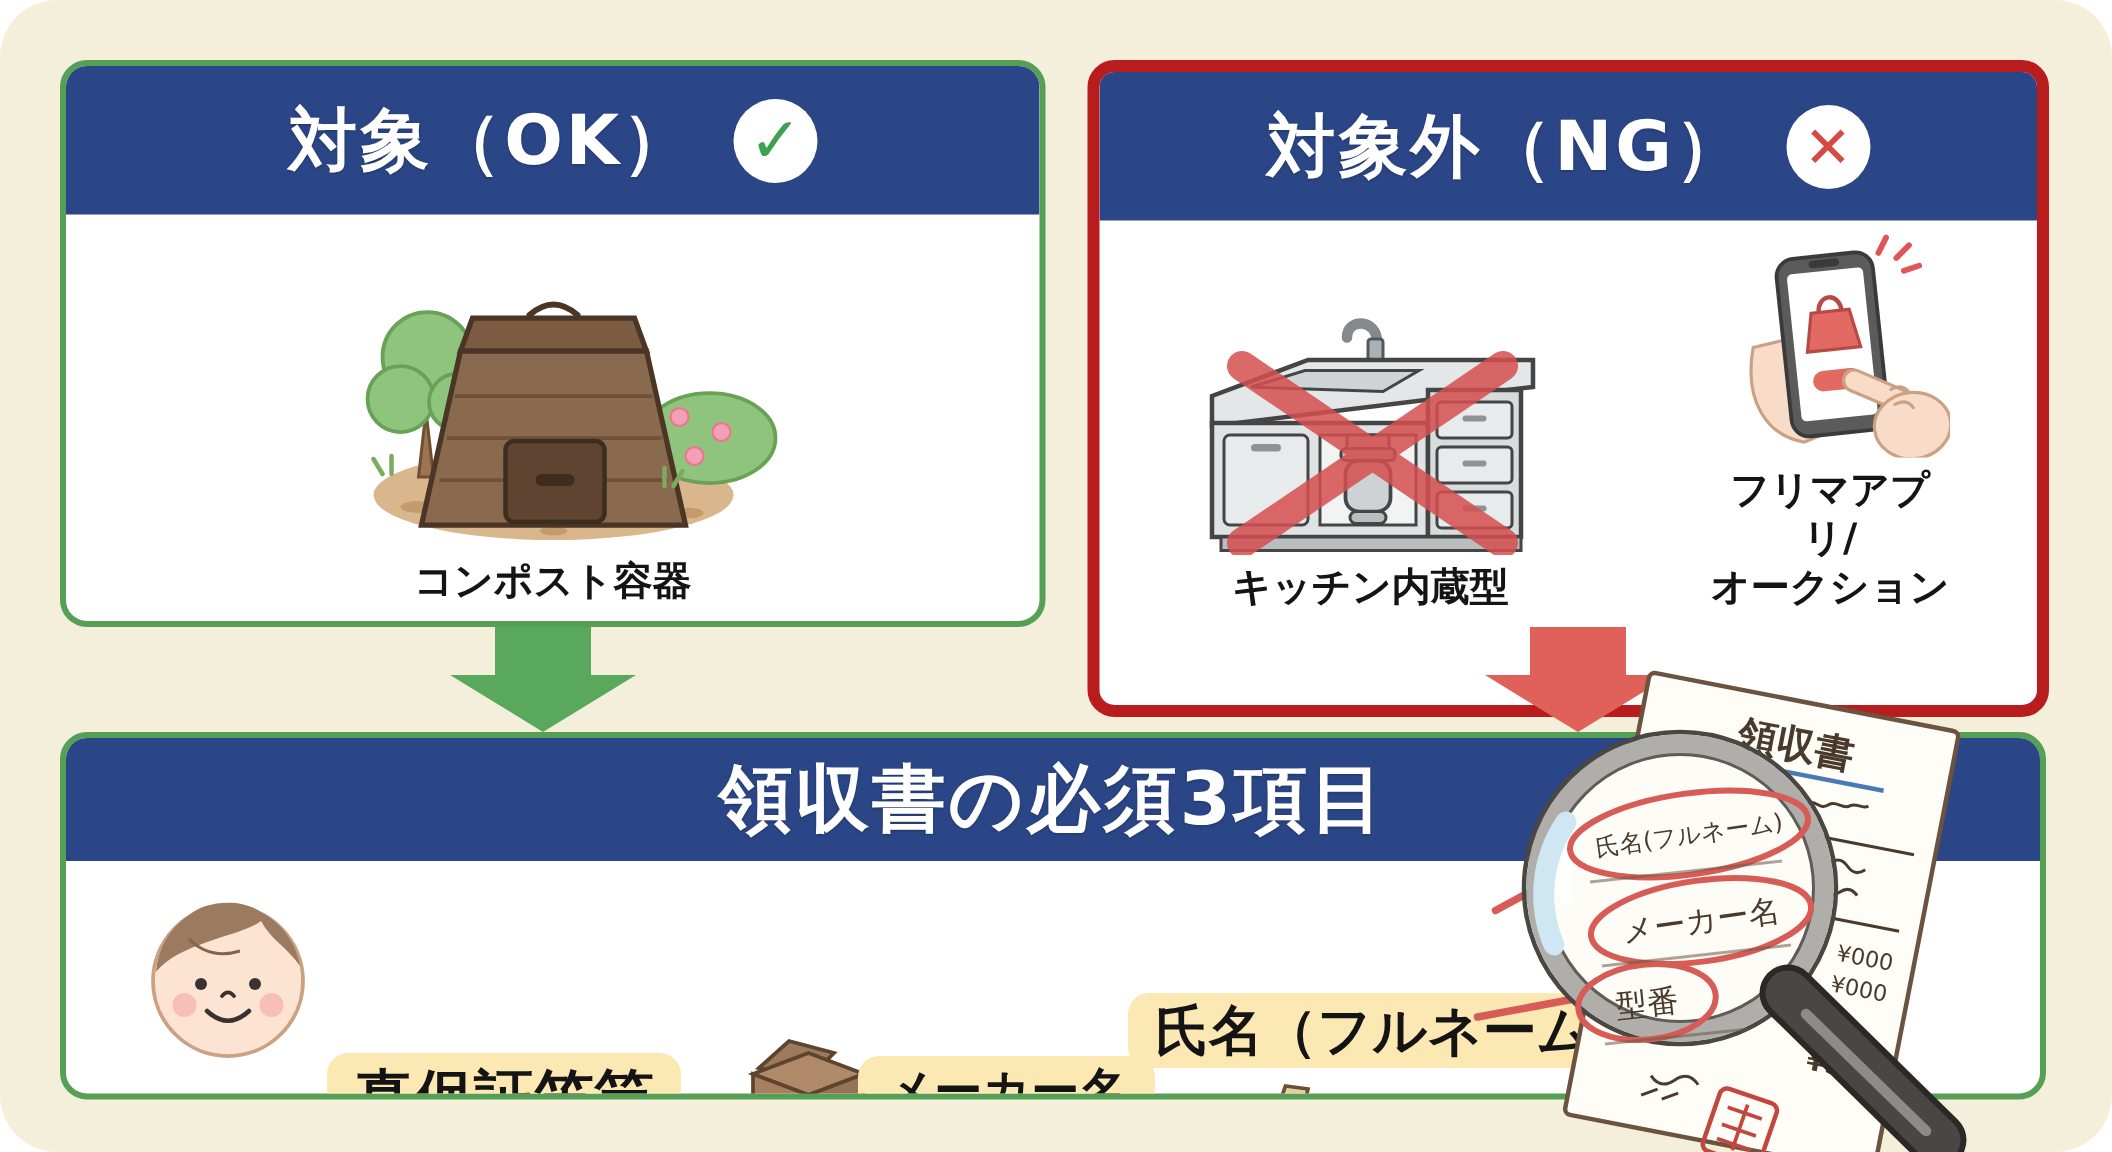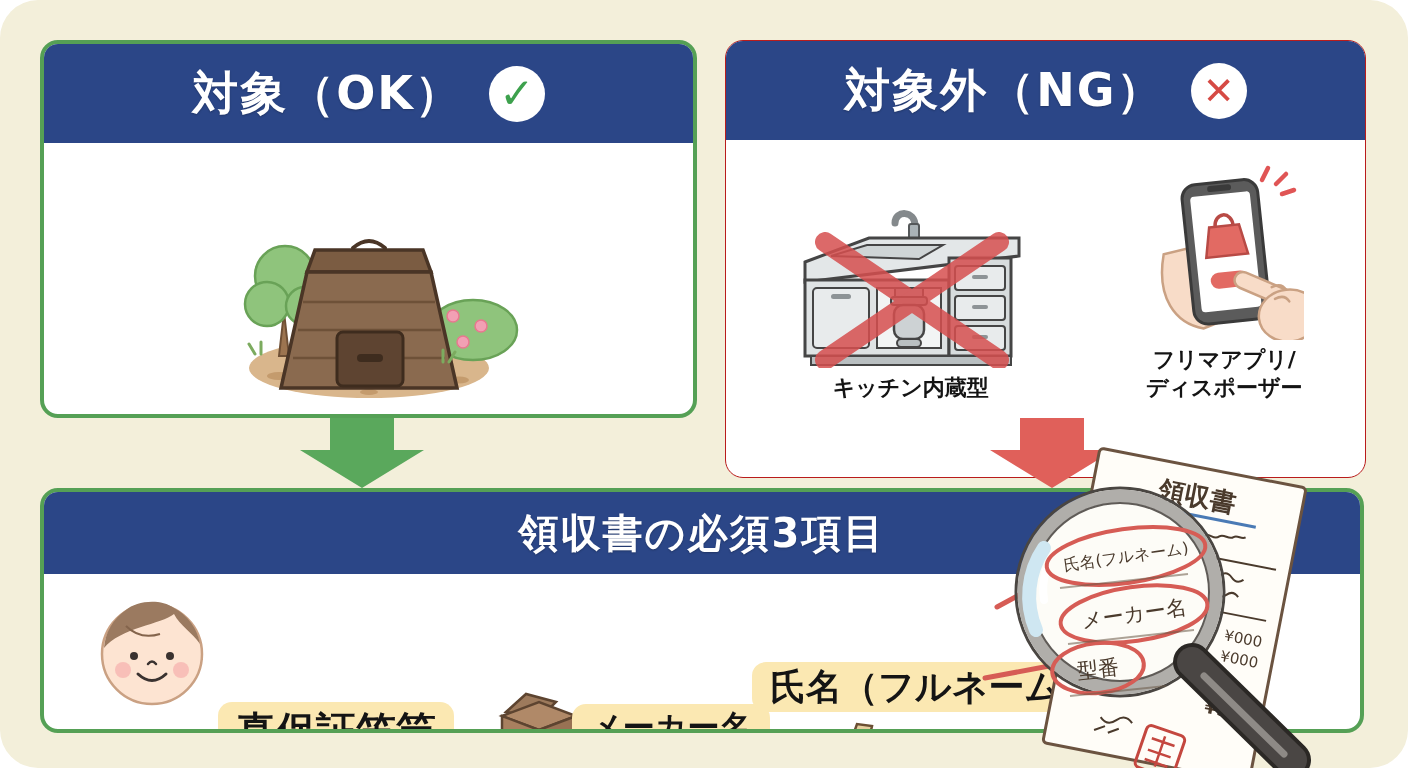--- a/index.html
+++ b/index.html
@@ -1,36 +1,36 @@
 <!DOCTYPE html>
 <html><head>
 <meta charset="utf-8">
 <style>
   * { margin:0; padding:0; box-sizing:border-box; }
   body { background:#ffffff; font-family:"DejaVu Sans", sans-serif; width:1408px; height:768px; overflow:hidden; }
   .canvas { position:relative; width:1408px; height:768px; background:#f3efda; border-radius:38px; overflow:hidden; }
 
   .panel { position:absolute; background:#ffffff; border-radius:18px; overflow:hidden; }
   .panel.ok { left:40px; top:40px; width:657px; height:378px; border:4px solid #55a055; }
-  .panel.ng { left:725px; top:40px; width:641px; height:438px; border:1px solid #b91c1c; }
+  .panel.ng { left:725px; top:40px; width:641px; height:438px; border:8px solid #b91c1c; }
   .panel.bottom { left:40px; top:488px; width:1324px; height:245px; border:4px solid #55a055; }
 
   .panel-header { display:flex; align-items:center; justify-content:center; background:#2b4687; color:#ffffff; gap:26px; }
   .panel.ok .panel-header, .panel.ng .panel-header { height:99px; }
   .panel.bottom .panel-header { height:82px; }
   .panel-title { font-size:46px; font-weight:bold; letter-spacing:2px; text-shadow:0 1px 2px rgba(0,0,0,.25); }
-  .panel.bottom .panel-title { font-size:40px; }
+  .panel.bottom .panel-title { font-size:49px; }
 
   .status-circle { width:56px; height:56px; border-radius:50%; background:#ffffff; display:flex; align-items:center; justify-content:center; font-weight:bold; }
   .status-circle.check { color:#3da14d; font-size:42px; }
   .status-circle.cross { color:#d64a44; font-size:38px; }
 
   .panel-content { display:flex; align-items:stretch; justify-content:space-around; height:275px; padding:8px 6px 14px 6px; }
   .figure-col { display:flex; flex-direction:column; align-items:center; justify-content:flex-end; gap:6px; }
-  .figure-label { font-weight:bold; color:#141414; font-size:22px; text-align:center; line-height:1.25; }
+  .figure-label { font-weight:bold; color:#141414; font-size:26px; text-align:center; line-height:1.25; }
 
   .arrow-svg { position:absolute; }
 
   
   .bottom-content { position:relative; height:159px; }
   .badge { position:absolute; background:#fbe8b2; border-radius:14px; color:#141414; font-weight:bold; display:flex; align-items:center; justify-content:center; padding:0 18px; white-space:nowrap; }
   #badge-warranty { left:174px; top:128px; height:58px; font-size:40px; }
   #badge-maker    { left:528px; top:130px; height:48px; font-size:32px; }
   #badge-name     { left:708px; top:88px;  height:50px; font-size:36px; }
 
@@ -69,20 +69,21 @@
               <circle cx="244" cy="138" r="6"></circle>
           </g>
           <path d="M96,46 h108 l8,22 h-124 z" fill="#7b5c42" stroke="#4a3526" stroke-width="3.5"></path>
           <path d="M134,44 q16,-14 32,0" fill="none" stroke="#4a3526" stroke-width="4" stroke-linecap="round"></path>
           <path d="M88,68 h124 l26,116 h-176 z" fill="#8a6a4f" stroke="#4a3526" stroke-width="3.5"></path>
           <path d="M84,98 h132 M79,126 h143 M74,154 h152" stroke="#6e5138" stroke-width="2.5" fill="none"></path>
           <rect x="118" y="128" width="66" height="54" rx="6" fill="#5e4431" stroke="#3e2c1e" stroke-width="3"></rect>
           <rect x="138" y="150" width="26" height="8" rx="4" fill="#3e2c1e"></rect>
           <path d="M36,150 l-6,-10 M42,150 l0,-12 M230,158 l6,-10 M224,158 l0,-12" stroke="#7cab5f" stroke-width="3" stroke-linecap="round"></path>
         </svg>
+        <div class="figure-label">コンポスト容器</div>
       </div>
 
     </div>
   </section>
 
   <section class="panel ng">
     <div class="panel-header">
       <span class="panel-title">対象外（NG）</span>
       <span class="status-circle cross">
           <span>✕</span>
@@ -138,21 +139,21 @@
             <path d="M124,128 q10,-4 14,4 M126,140 q10,-4 14,4" fill="none" stroke="#caa183" stroke-width="2.5" stroke-linecap="round"></path>
           </g>
           <g stroke="#e05555" stroke-width="4.5" stroke-linecap="round">
             <line x1="118" y1="16" x2="124" y2="4"></line>
             <line x1="132" y1="20" x2="142" y2="10"></line>
             <line x1="138" y1="30" x2="150" y2="26"></line>
           </g>
         </svg>
         <div class="figure-label">
           <div>フリマアプリ/</div>
-          <div>ディスポーザー</div>
+          <div>オークション</div>
         </div>
       </div>
 
 
     </div>
   </section>
 
   <svg class="arrow-svg" style="left:300px; top:418px;" width="124" height="70" viewBox="0 0 124 70">
     <polygon points="30,0 94,0 94,32 124,32 62,70 0,32 30,32" fill="#5aa85c"></polygon>
   </svg>

